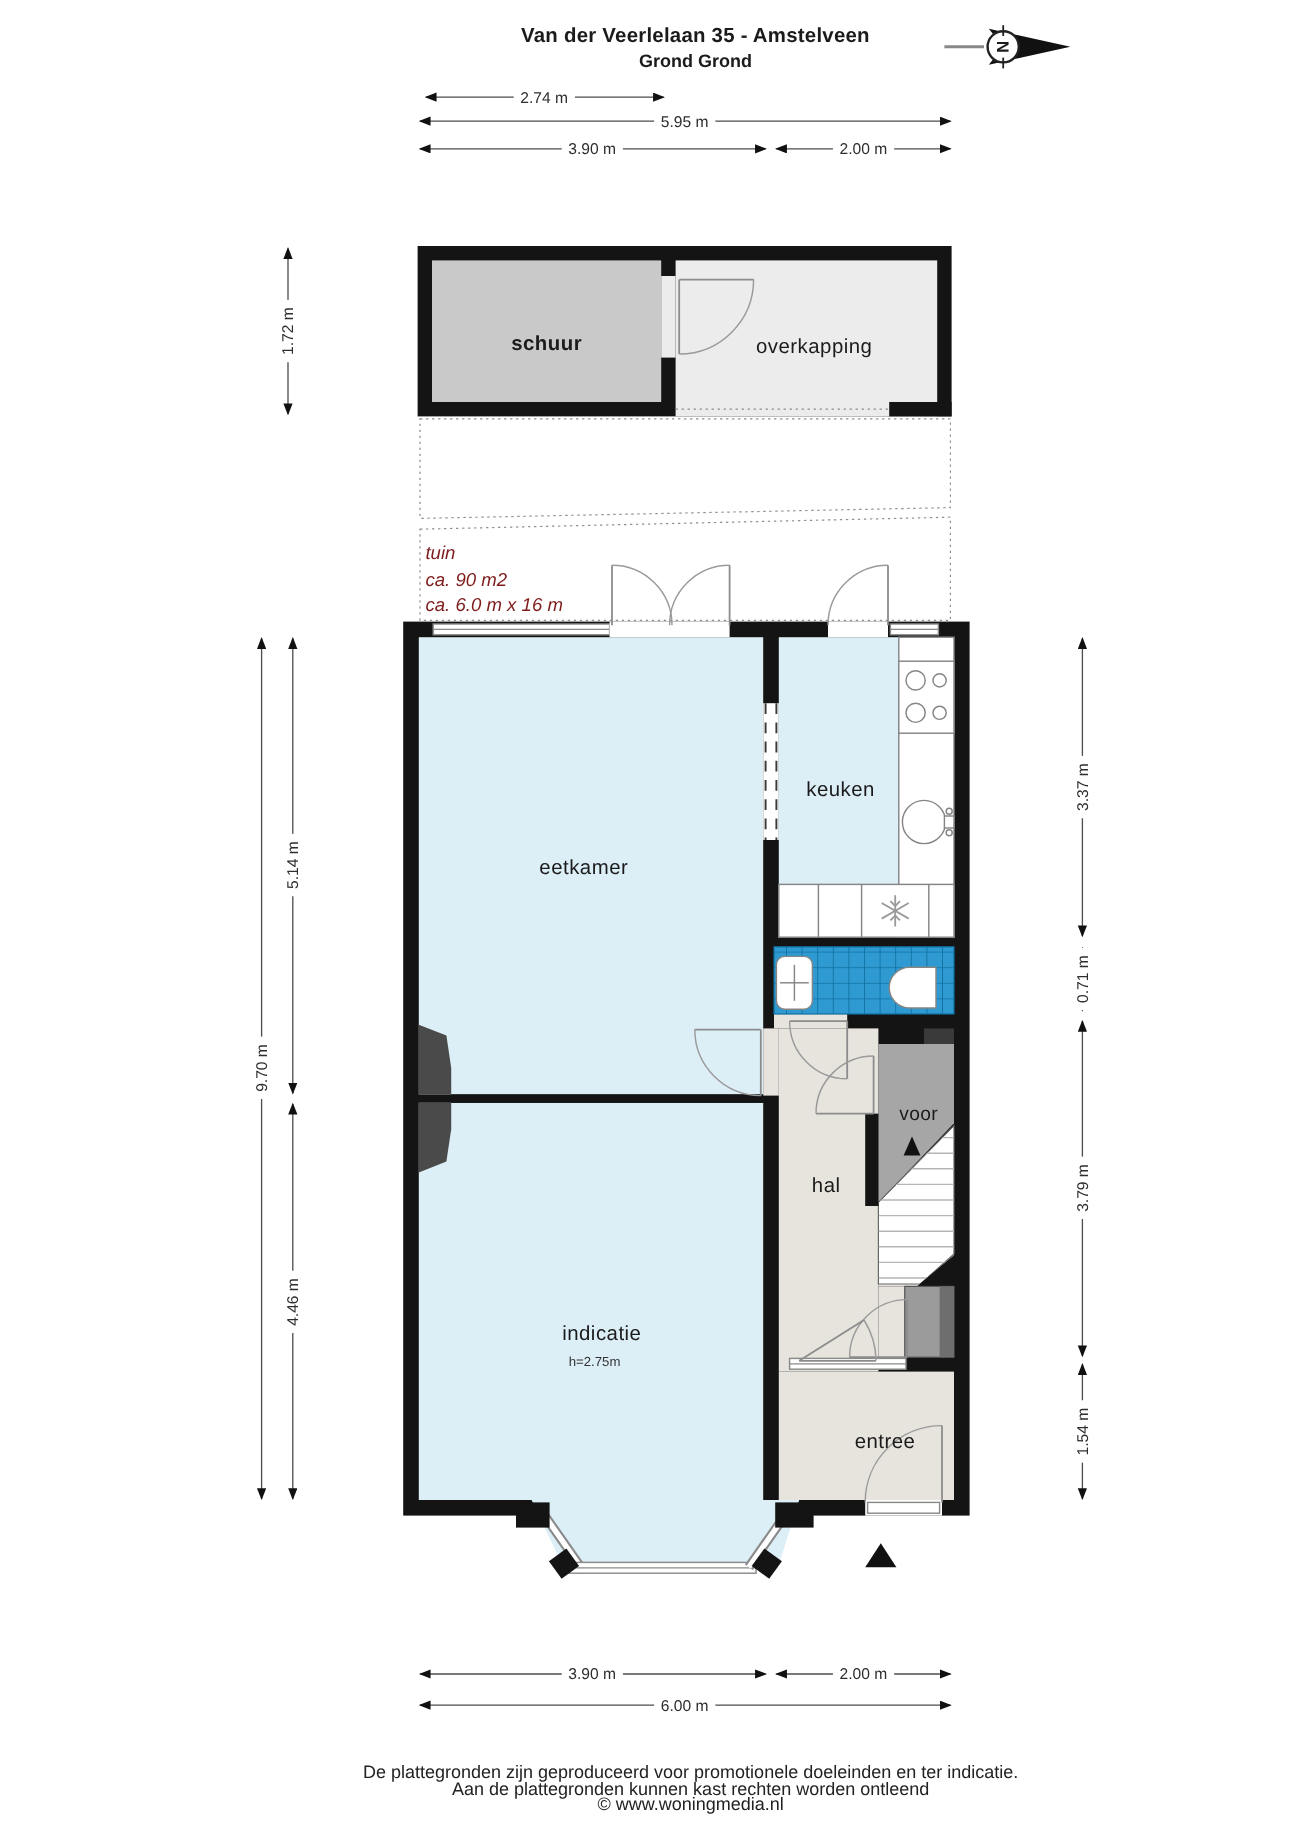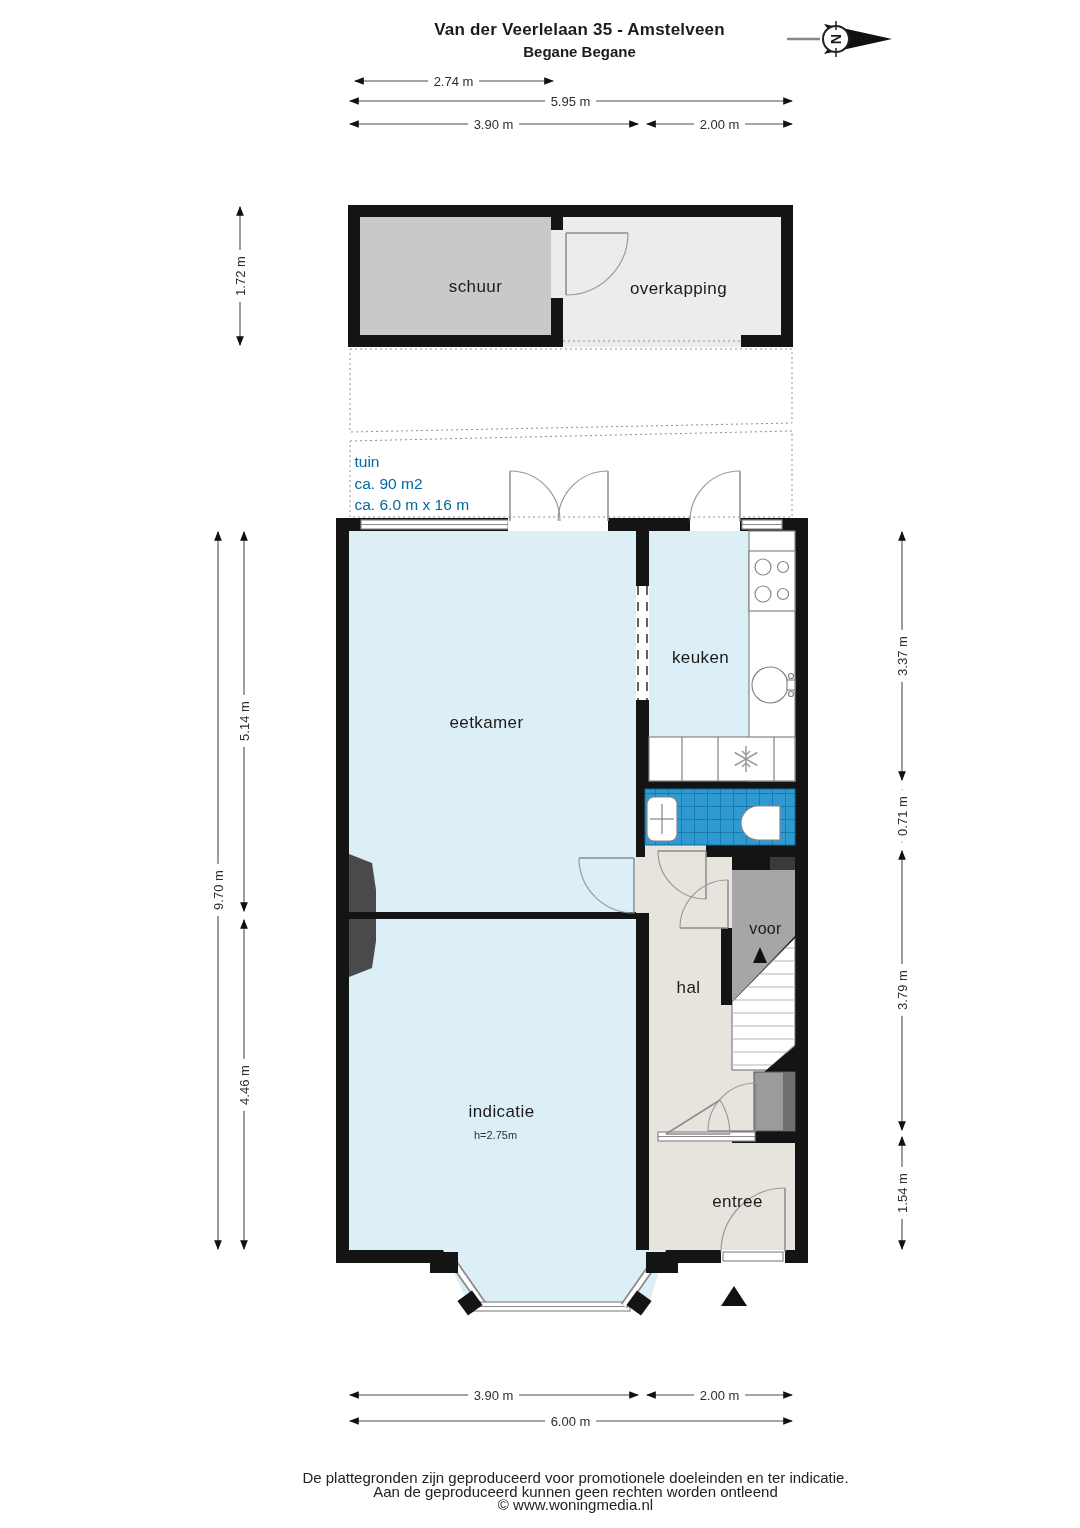--- a/index.html
+++ b/index.html
@@ -21,21 +21,21 @@
   .leaf{stroke:#8c8c8c;stroke-width:1.5;}
   .win{fill:#fff;stroke:#8a8a8a;stroke-width:1.2;}
   .wl{stroke:#8a8a8a;stroke-width:1;}
   .diml{stroke:#4d4d4d;stroke-width:1.1;}
   .dash{stroke:#8f8f8f;stroke-width:1;stroke-dasharray:2 3;fill:none;}
   .tread{stroke:#b5b5b5;stroke-width:1.2;}
   .openw{stroke:#3a3a3a;stroke-width:1.6;stroke-dasharray:9 7;}
 
   
   .lbl{position:absolute;transform:translate(-50%,-50%);white-space:nowrap;color:#1b1b1b;}
-  .lbl-left{position:absolute;transform:translate(0,-50%);white-space:nowrap;color:#0369a1;}
+  .lbl-left{position:absolute;transform:translate(0,-50%);white-space:nowrap;color:#7f1d1d;font-style:italic;}
   .title{font-size:17px;font-weight:bold;letter-spacing:.2px;}
   .subtitle{font-size:15px;font-weight:bold;}
   .room{font-size:17px;letter-spacing:.4px;}
   .room-sm{font-size:16px;letter-spacing:.3px;}
   .tuin-line{font-size:15.5px;}
   .sub{font-size:11px;color:#333;}
   .dim{font-size:13px;color:#2e2e2e;background:#fff;padding:0 6px;line-height:15px;}
   .dim.v{transform:translate(-50%,-50%) rotate(-90deg);}
   .compass-letter{font-size:14px;font-weight:bold;transform:translate(-50%,-50%) rotate(90deg);}
   .footer-line{font-size:15px;color:#222;}
@@ -271,24 +271,24 @@
   <g>
     <line x1="769" y1="39" x2="802" y2="39" stroke="#888" stroke-width="2.5"></line>
     <polygon points="874,39 806,24 818,39 806,54" fill="#111"></polygon>
     <circle cx="818" cy="39" r="13" fill="#fff" stroke="#222" stroke-width="2"></circle>
     <line x1="818" y1="21" x2="818" y2="30" stroke="#222" stroke-width="1.5"></line>
     <line x1="818" y1="48" x2="818" y2="57" stroke="#222" stroke-width="1.5"></line>
   </g>
 </svg>
 
 <div class="lbl title" style="left:562px;top:30px;">Van der Veerlelaan 35 - Amstelveen</div>
-<div class="lbl subtitle" style="left:562px;top:51px;">Begane Begane</div>
+<div class="lbl subtitle" style="left:562px;top:51px;">Grond Grond</div>
 <div class="lbl compass-letter" style="left:818px;top:39px;">N</div>
 
-<div class="lbl room" style="left:458px;top:287px;">schuur</div>
+<div class="lbl room" style="left:438px;top:287px;font-weight:bold;">schuur</div>
 <div class="lbl room" style="left:661px;top:289px;">overkapping</div>
 <div class="lbl-left tuin-line" style="left:337px;top:462px;">tuin</div>
 <div class="lbl-left tuin-line" style="left:337px;top:484px;text-align:right;">ca. 90 m2</div>
 <div class="lbl-left tuin-line" style="left:337px;top:505px;">ca. 6.0 m x 16 m</div>
 <div class="lbl room" style="left:469px;top:723px;">eetkamer</div>
 <div class="lbl room" style="left:683px;top:658px;">keuken</div>
 <div class="lbl room-sm" style="left:748px;top:929px;">voor</div>
 <div class="lbl room" style="left:671px;top:988px;">hal</div>
 <div class="lbl room" style="left:484px;top:1112px;">indicatie</div>
 <div class="lbl sub" style="left:478px;top:1135px;text-align:center;">h=2.75m</div>
@@ -304,16 +304,16 @@
 <div class="lbl dim v" style="left:226px;top:1085px;">4.46 m</div>
 <div class="lbl dim v" style="left:884px;top:656px;">3.37 m</div>
 <div class="lbl dim v" style="left:884px;top:816px;">0.71 m</div>
 <div class="lbl dim v" style="left:884px;top:990px;">3.79 m</div>
 <div class="lbl dim v" style="left:884px;top:1193px;">1.54 m</div>
 <div class="lbl dim" style="left:476px;top:1395px;">3.90 m</div>
 <div class="lbl dim" style="left:702px;top:1395px;">2.00 m</div>
 <div class="lbl dim" style="left:553px;top:1421px;">6.00 m</div>
 
 <div class="lbl footer-line" style="left:558px;top:1477px;">De plattegronden zijn geproduceerd voor promotionele doeleinden en ter indicatie.</div>
-<div class="lbl footer-line" style="left:558px;top:1491px;">Aan de geproduceerd kunnen geen rechten worden ontleend</div>
+<div class="lbl footer-line" style="left:558px;top:1491px;">Aan de plattegronden kunnen kast rechten worden ontleend</div>
 <div class="lbl footer-line" style="left:558px;top:1504px;text-align:center;">© www.woningmedia.nl</div>
 
 </div>
 
 </body></html>

